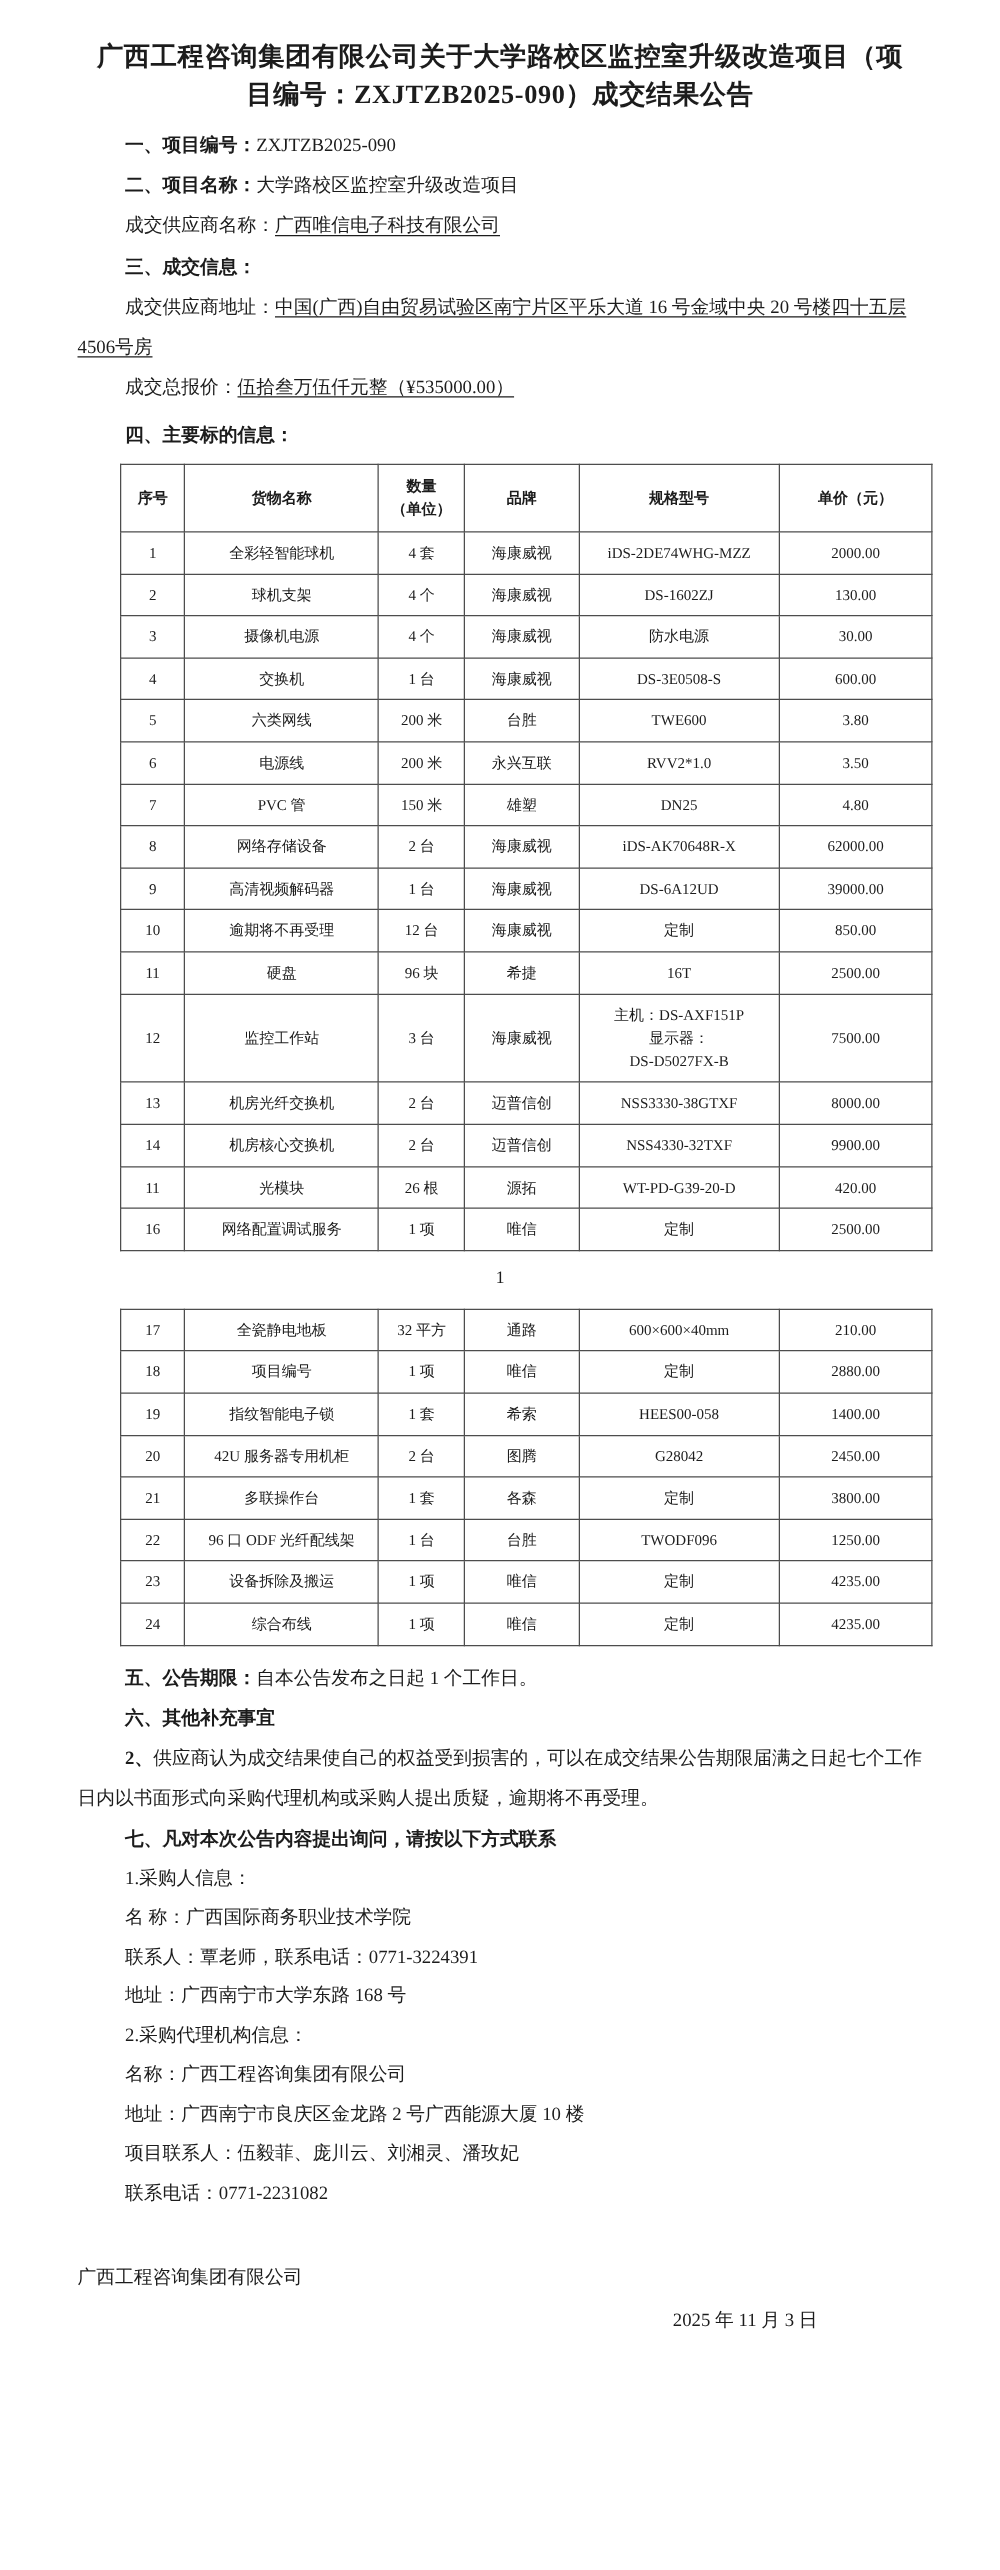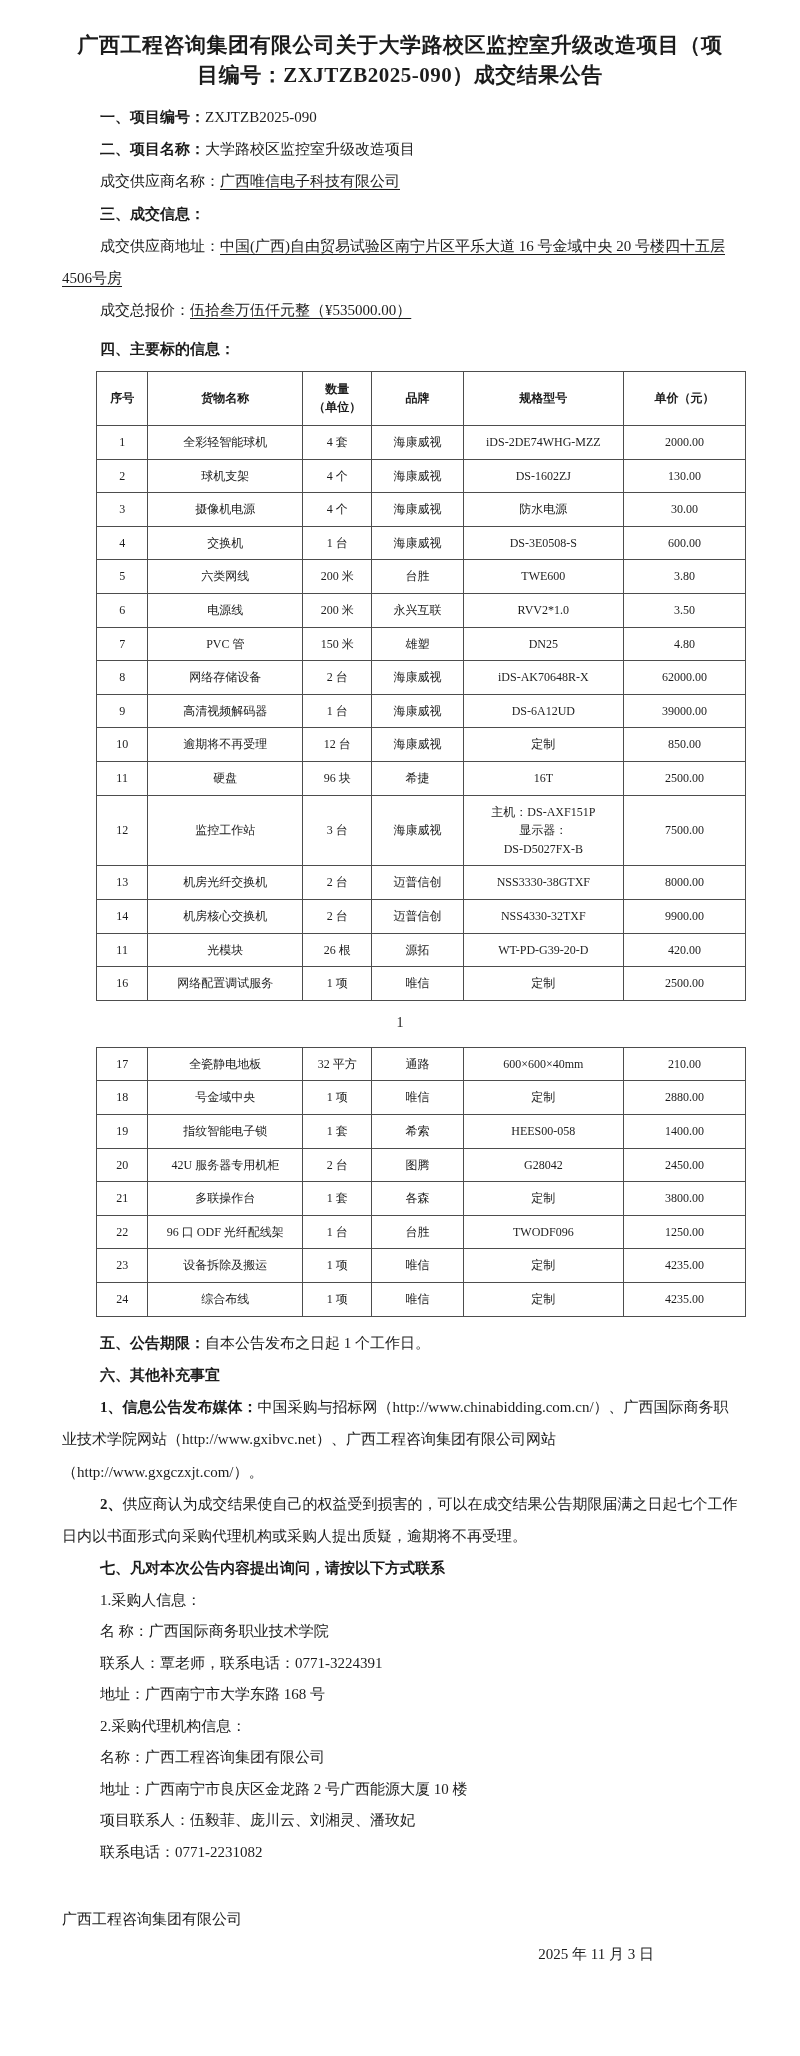--- a/index.html
+++ b/index.html
@@ -271,21 +271,21 @@
         <tr>
           <td>17</td>
           <td>全瓷静电地板</td>
           <td>32 平方</td>
           <td>通路</td>
           <td>600×600×40mm</td>
           <td>210.00</td>
         </tr>
         <tr>
           <td>18</td>
-          <td>号金域中央</td>
+          <td>项目编号</td>
           <td>1 项</td>
           <td>唯信</td>
           <td>定制</td>
           <td>2880.00</td>
         </tr>
         <tr>
           <td>19</td>
           <td>指纹智能电子锁</td>
           <td>1 套</td>
           <td>希索</td>
@@ -334,21 +334,20 @@
         </tr>
       </tbody>
   </table>
 
   <div class="spacer-m"></div>
 
   <p class="para"><span class="bold">五、公告期限：</span><span>自本公告发布之日起 1 个工作日。</span></p>
 
   <p class="para"><span class="bold">六、其他补充事宜</span></p>
 
-  <p class="para"><span class="bold">1、信息公告发布媒体：</span><span>中国采购与招标网（http://www.chinabidding.com.cn/）、广西国际商务职业技术学院网站（http://www.gxibvc.net）、广西工程咨询集团有限公司网站（http://www.gxgczxjt.com/）。</span></p>
 
   <p class="para"><span class="bold">2、</span><span>供应商认为成交结果使自己的权益受到损害的，可以在成交结果公告期限届满之日起七个工作日内以书面形式向采购代理机构或采购人提出质疑，逾期将不再受理。</span></p>
 
   <p class="para"><span class="bold">七、凡对本次公告内容提出询问，请按以下方式联系</span></p>
 
   <p class="para tight">1.采购人信息：</p>
   <p class="para tight">名 称：广西国际商务职业技术学院</p>
   <p class="para tight">联系人：覃老师，联系电话：0771-3224391</p>
   <p class="para tight">地址：广西南宁市大学东路 168 号</p>
   <p class="para tight">2.采购代理机构信息：</p>

